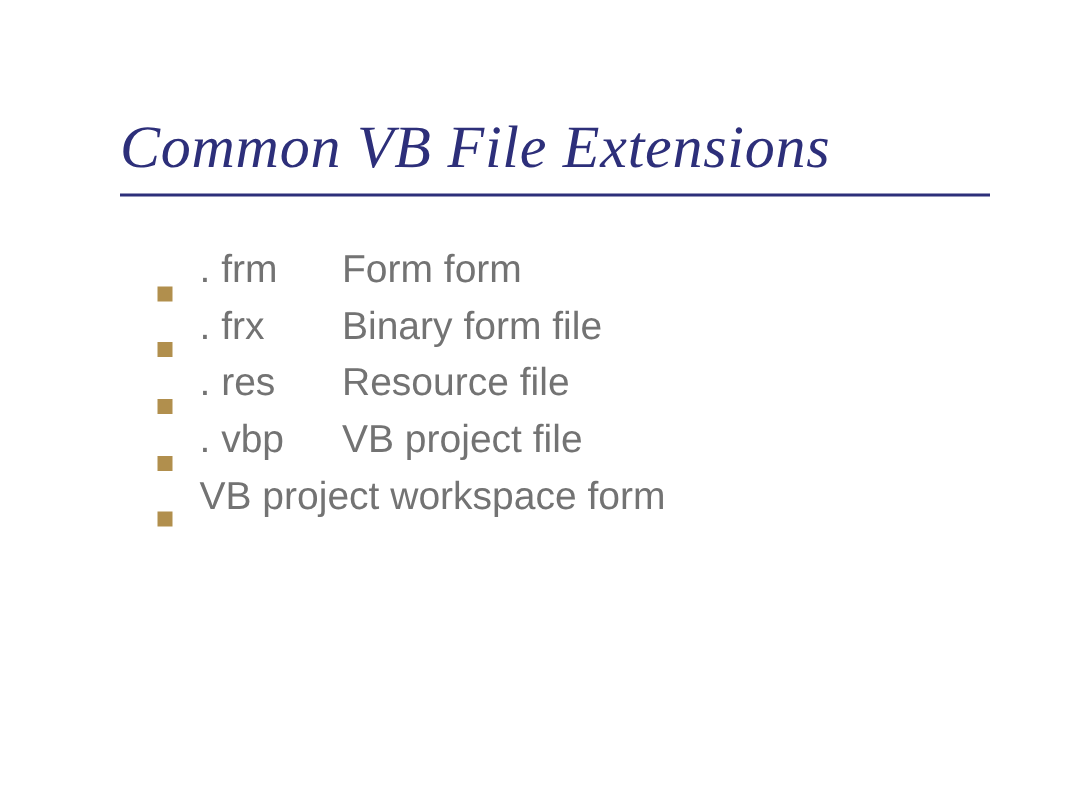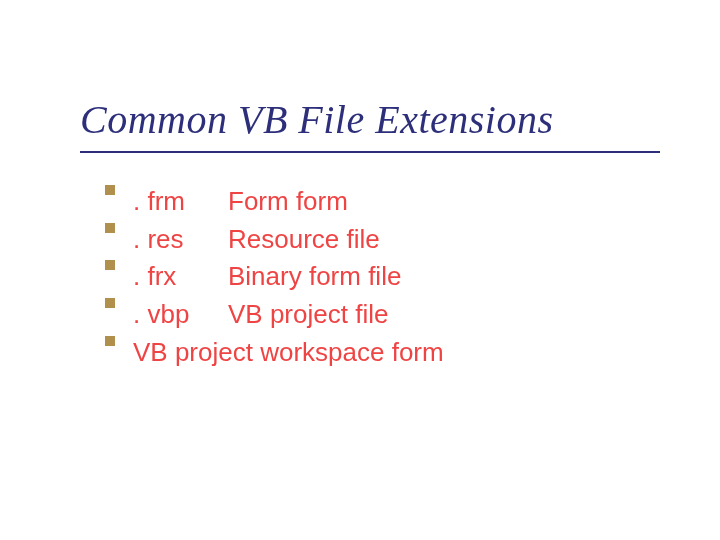--- a/index.html
+++ b/index.html
@@ -10,41 +10,41 @@
     background: #ffffff;
     font-family: Verdana, Geneva, sans-serif;
     color: #111;
     overflow: hidden;
   }
   .slide {
     position: relative;
     width: 720px;
     height: 429px;
     box-sizing: border-box;
-    padding: 96px 60px 0 80px;
+    padding: 74px 60px 0 80px;
   }
   .title {
     font-family: "Times New Roman", Times, serif;
     font-size: 40px;
     font-style: italic;
     color: #2d2f7a;
     border-bottom: 2px solid #2d2f7a;
     padding-bottom: 8px;
     margin-bottom: 30px;
     letter-spacing: 0.5px;
   }
   .content {
     padding-left: 25px;
   }
   .row {
     display: flex;
-    align-items: flex-start;
+    align-items: flex-end;
     font-size: 26px;
     line-height: 1.45;
-    color: #ef4444;
+    color: #737373;
   }
   .bullet {
     width: 10px;
     height: 10px;
     background: #b18f4d;
     margin-right: 18px;
     flex: 0 0 auto;
     position: relative;
     top: 2px;
   }
@@ -64,28 +64,28 @@
   <div class="content">
 
     <div class="row">
       <span class="bullet"></span>
       <span class="ext">. frm</span>
       <span class="desc">Form form</span>
     </div>
 
     <div class="row">
       <span class="bullet"></span>
-      <span class="ext">. res</span>
-      <span class="desc">Resource file</span>
+      <span class="ext">. frx</span>
+      <span class="desc">Binary form file</span>
     </div>
 
     <div class="row">
       <span class="bullet"></span>
-      <span class="ext">. frx</span>
-      <span class="desc">Binary form file</span>
+      <span class="ext">. res</span>
+      <span class="desc">Resource file</span>
     </div>
 
     <div class="row">
       <span class="bullet"></span>
       <span class="ext">. vbp</span>
       <span class="desc">VB project file</span>
     </div>
 
     <div class="row">
       <span class="bullet"></span>

